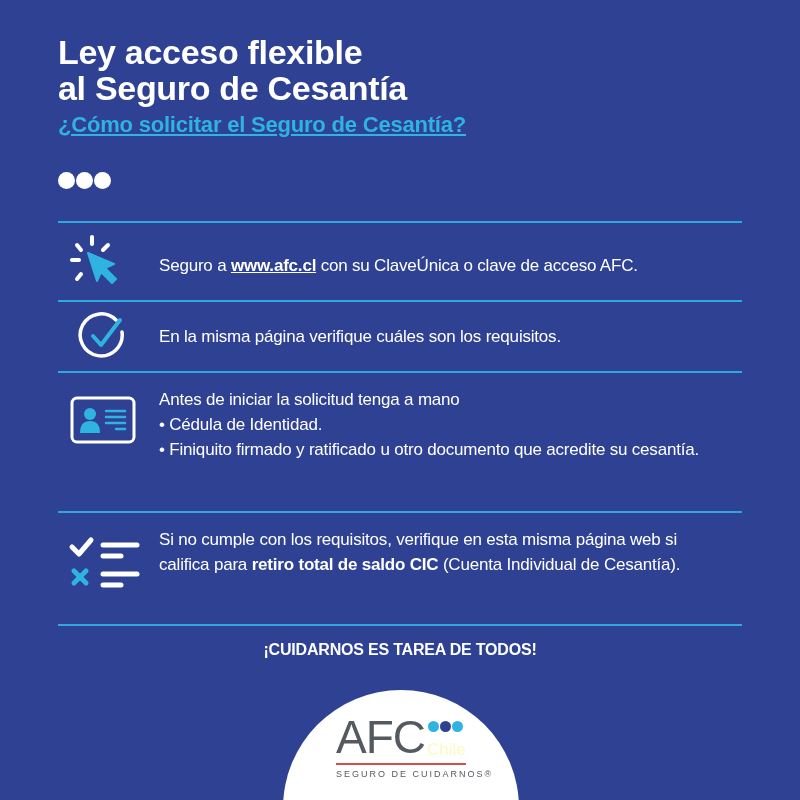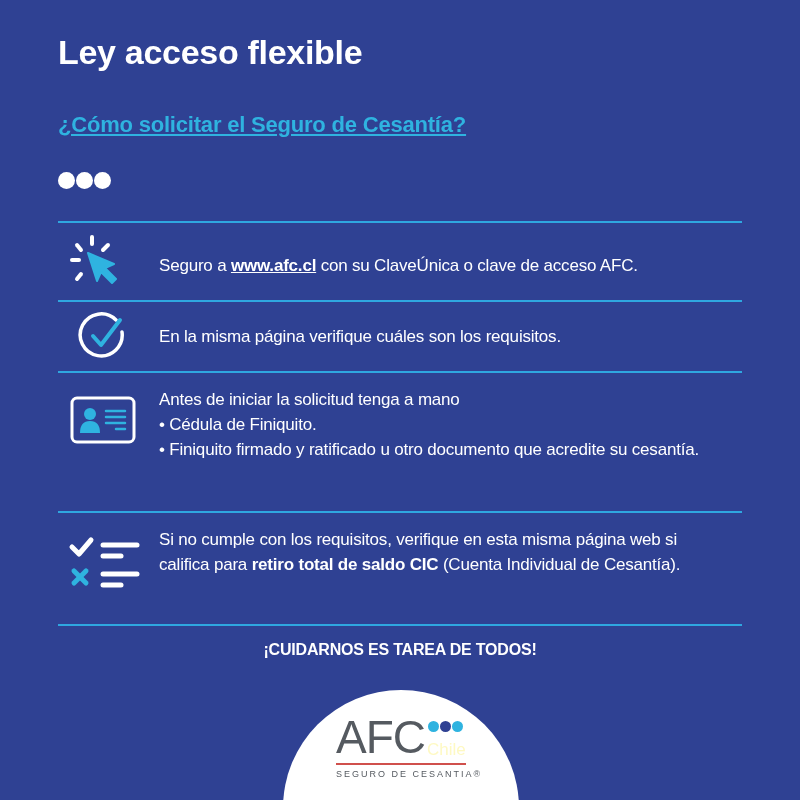--- a/index.html
+++ b/index.html
@@ -23,20 +23,21 @@
   .logo-dots { position:absolute; left:92px; top:9px; display:flex; gap:1px; }
   .logo-dots span { width:11px; height:11px; border-radius:50%; display:block; }
   .logo-line { position:absolute; left:0; top:51px; width:130px; height:2px; background:#d0504c; }
   .seguro { position:absolute; left:0; top:57px; font-size:9px; letter-spacing:2px; color:#555a60; white-space:nowrap; }
 </style>
 </head>
 <body>
 
 <div class="title">
   <div>Ley acceso flexible</div>
+  <div>al Seguro de Cesantía</div>
 </div>
 <div class="subtitle">¿Cómo solicitar el Seguro de Cesantía?</div>
 <div class="dots">
     <span></span>
     <span></span>
     <span></span>
   </div>
 
 <div class="rule" style="top:221px"></div>
 
@@ -70,21 +71,21 @@
   <path d="M11 38 Q11 26 21 26 Q31 26 31 38 Z" fill="#2fb3e0"></path>
   <g stroke="#2fb3e0" stroke-width="2.5" stroke-linecap="round">
     <line x1="37" y1="16" x2="56" y2="16"></line>
     <line x1="37" y1="22" x2="56" y2="22"></line>
     <line x1="37" y1="28" x2="56" y2="28"></line>
     <line x1="47" y1="34" x2="56" y2="34"></line>
   </g>
 </svg>
 <div class="row-text" style="top:387px;width:560px">
   <div>Antes de iniciar la solicitud tenga a mano</div>
-  <span class="bullet">• <span>Cédula de Finiquito.</span></span>
+  <span class="bullet">• <span>Cédula de Identidad.</span></span>
   <span class="bullet" style="width:540px">• <span>Finiquito firmado y ratificado u otro documento que acredite su cesantía.</span></span>
 </div>
 
 <div class="rule" style="top:511px"></div>
 
 <svg class="icon" style="left:68px;top:535px" width="76" height="58" viewBox="0 0 76 58">
   <path d="M4 12 L11 19 L23 5" fill="none" stroke="#fff" stroke-width="5" stroke-linecap="round" stroke-linejoin="round"></path>
   <g stroke="#2fb3e0" stroke-width="5" stroke-linecap="round">
     <line x1="6" y1="36" x2="18" y2="48"></line>
     <line x1="18" y1="36" x2="6" y2="48"></line>
@@ -107,14 +108,14 @@
 <div class="logo-circle"></div>
 <div class="logo">
   <div class="afc">AFC</div>
   <div class="logo-dots">
     <span style="background:#2fb3e0"></span>
       <span style="background:#2f4193"></span>
       <span style="background:#2fb3e0"></span>
   </div>
   <div class="chile">Chile</div>
   <div class="logo-line"></div>
-  <div class="seguro">SEGURO DE CESANTIA®</div>
+  <div class="seguro">SEGURO DE CUIDARNOS®</div>
 </div>
 
 </body></html>

